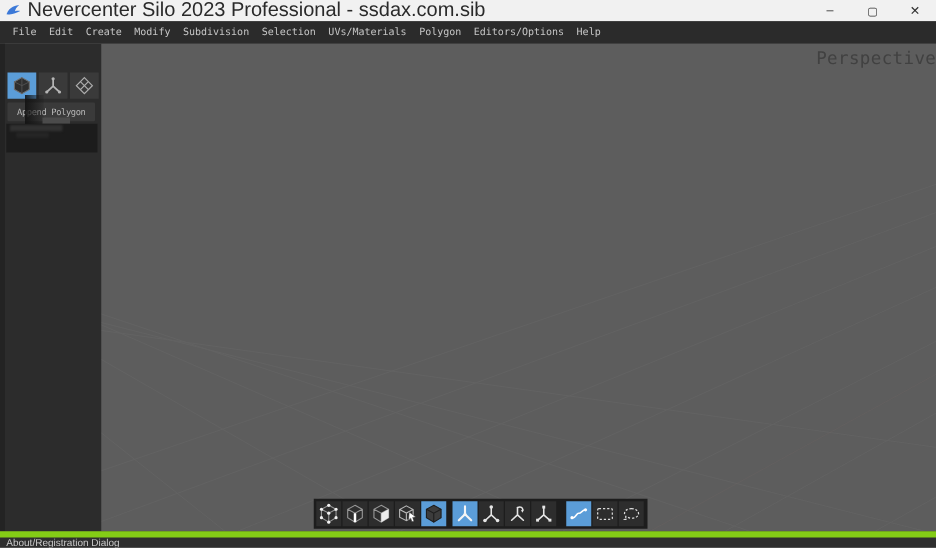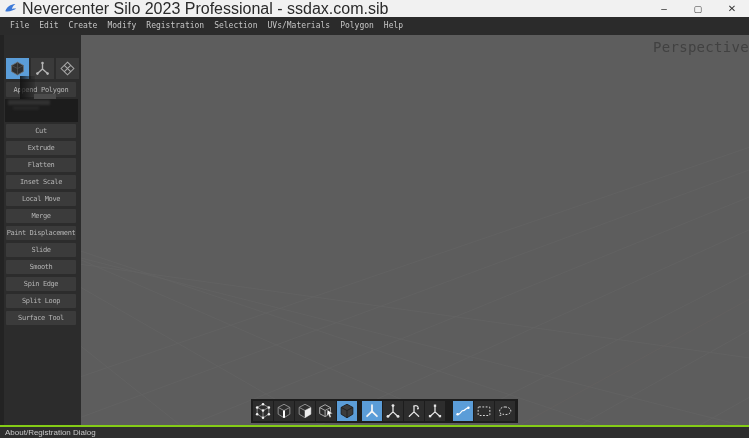--- a/index.html
+++ b/index.html
@@ -60,21 +60,21 @@
   .bottom-toolbar { position:absolute; left:251px; top:399px; height:24px;
                     background:#1d1d1d; display:flex; align-items:center; padding:0 2px; }
   .tool-icon { width:20px; height:20px; margin:0 1px 0 0; background:#2d2d2d;
                display:flex; align-items:center; justify-content:center; flex:0 0 auto; }
   .tool-icon.selected { background:#5b9dd8; }
   .gap-a { margin-left:4px; }
   .gap-b { margin-left:7px; }
 
   
   .statusbar { position:absolute; left:0; top:425px; width:100%; height:13px;
-               background:#2e2e2e; border-top:2px solid #84cc16; display:flex;
+               background:#2e2e2e; border-top:5px solid #84cc16; display:flex;
                align-items:center; padding-left:5px; }
   .status-text { color:#c9c9c9; font-size:8px; font-family:"Liberation Sans", sans-serif; }
 </style>
 </head>
 <body>
 
 <div class="stage">
 
   <div class="titlebar">
     <svg class="app-icon" viewBox="0 0 16 16">
@@ -86,24 +86,25 @@
       <div class="win-btn max">▢</div>
       <div class="win-btn">✕</div>
     </div>
   </div>
 
   <div class="menubar">
     <span class="menu-item">File</span>
     <span class="menu-item">Edit</span>
     <span class="menu-item">Create</span>
     <span class="menu-item">Modify</span>
-    <span class="menu-item">Registration</span>
+    <span class="menu-item">Subdivision</span>
     <span class="menu-item">Selection</span>
     <span class="menu-item">UVs/Materials</span>
     <span class="menu-item">Polygon</span>
+    <span class="menu-item">Editors/Options</span>
     <span class="menu-item">Help</span>
   </div>
 
   <div class="viewport">
     <svg class="grid-svg" width="749" height="390">
       <g stroke="#696969" stroke-width="0.8" opacity="0.45">
         <line x1="-60" y1="390" x2="960" y2="40"></line>
         <line x1="60" y1="390" x2="965" y2="55"></line>
         <line x1="190" y1="390" x2="970" y2="72"></line>
         <line x1="320" y1="390" x2="975" y2="92"></line>
@@ -154,34 +155,20 @@
       <span>Append Polygon</span>
       <div class="append-smear"></div>
       <div class="append-subbox"></div>
     </div>
 
     <div class="glitch-panel">
       <div class="glitch-smudge1"></div>
       <div class="glitch-smudge2"></div>
     </div>
 
-    <div class="tool-list">
-      <div class="tool-btn">Cut</div>
-      <div class="tool-btn">Extrude</div>
-      <div class="tool-btn">Flatten</div>
-      <div class="tool-btn">Inset Scale</div>
-      <div class="tool-btn">Local Move</div>
-      <div class="tool-btn">Merge</div>
-      <div class="tool-btn">Paint Displacement</div>
-      <div class="tool-btn">Slide</div>
-      <div class="tool-btn">Smooth</div>
-      <div class="tool-btn">Spin Edge</div>
-      <div class="tool-btn">Split Loop</div>
-      <div class="tool-btn">Surface Tool</div>
-    </div>
   </div>
 
   <div class="bottom-toolbar">
 
     <div class="tool-icon">
       <svg width="18" height="18" viewBox="0 0 20 20">
         <path d="M10 2.5 L16.5 6 L16.5 13.5 L10 17.5 L3.5 13.5 L3.5 6 Z M3.5 6 L10 9.5 L16.5 6 M10 9.5 L10 17.5" fill="none" stroke="#979797" stroke-width="1"></path>
         <g fill="#f2f2f2">
             <circle cx="10" cy="2.5" r="1.4"></circle>
             <circle cx="16.5" cy="6" r="1.4"></circle>

